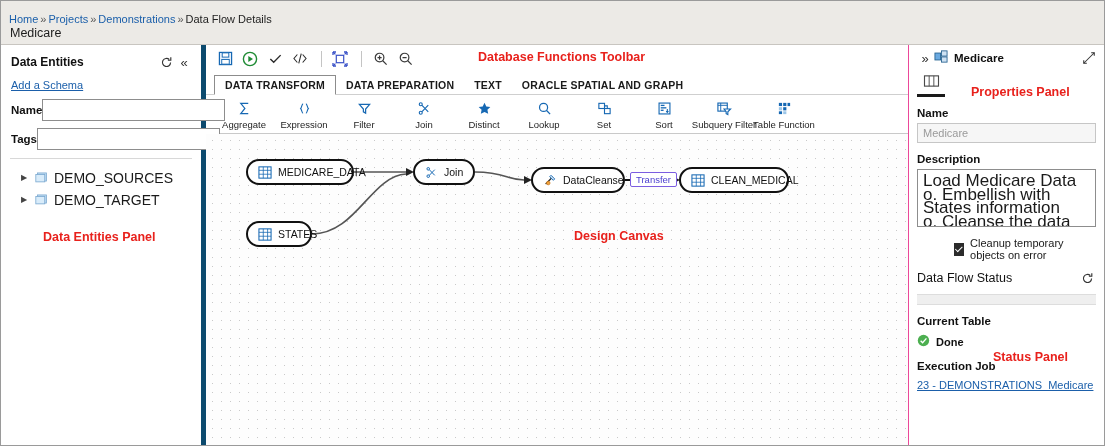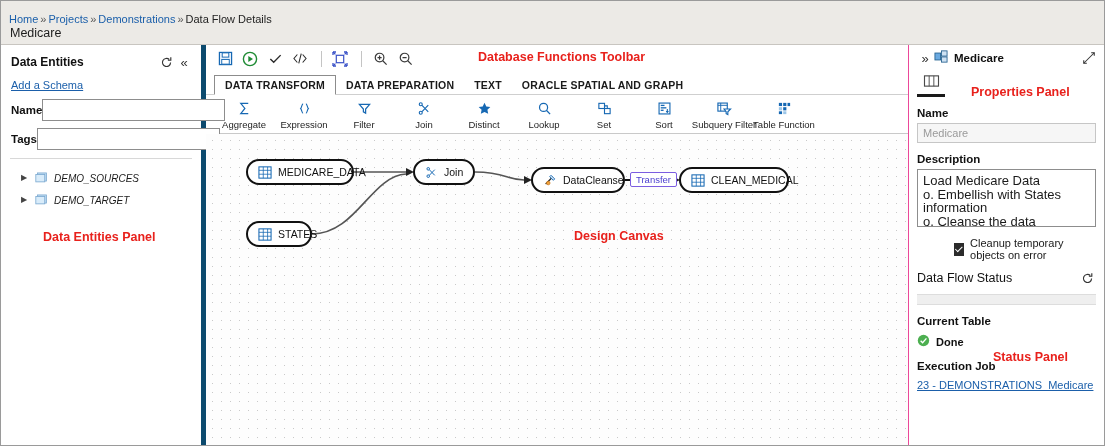--- a/index.html
+++ b/index.html
@@ -30,21 +30,21 @@
   .chev2{font-size:13px;color:#333;line-height:1;}
   .addschema{display:block;margin:4px 0 8px 10px;color:#1b5faa;font-size:11px;text-decoration:underline;cursor:pointer;}
   .frow{display:flex;align-items:center;margin:0 8px 7px 10px;}
   .frow .fl{width:46px;font-weight:bold;font-size:11.5px;color:#111;}
   .finput{flex:1;height:22px;border:1px solid #8d8d8d;background:#fff;box-sizing:border-box;}
   .lsep{height:1px;background:#d8d8d8;margin:8px 9px 0 9px;}
   .tree{padding:8px 0 0 0;}
   .trow{display:flex;align-items:center;height:22px;padding-left:20px;cursor:pointer;}
   .tri{width:12px;color:#444;font-size:8px;line-height:1;}
   .schema-ico{margin:0 6px 0 2px;}
-  .trow .tl{font-size:10px;color:#1a1a1a;font-style:italic;}
+  .trow .tl{font-size:14px;color:#1a1a1a;}
   .annot{color:#e8211c;font-weight:bold;font-size:12.5px;}
   .annot-left{position:absolute;left:42px;top:185px;}
 
   
   .mid{flex:1 1 auto;display:flex;flex-direction:column;background:#fff;border-right:1px solid #ec4899;box-sizing:border-box;min-width:0;}
   .tb1{height:27px;display:flex;align-items:center;padding-left:8px;position:relative;background:#fff;}
   .tb1 .ic{width:22px;height:22px;display:flex;align-items:center;justify-content:center;cursor:pointer;margin-right:3px;}
   .vsep{width:1px;height:16px;background:#c4c4c4;margin:0 7px;}
   .tb-annot{position:absolute;left:272px;top:5px;}
 
@@ -72,21 +72,21 @@
   .right{width:195px;flex:0 0 195px;background:#fff;box-sizing:border-box;position:relative;overflow:hidden;}
   .rhd{display:flex;align-items:center;height:26px;padding:0 6px 0 7px;}
   .rhd .rt{font-weight:bold;font-size:11.5px;margin-left:6px;flex:1;color:#111;}
   .rtabs{display:flex;align-items:flex-end;padding:4px 0 0 8px;height:26px;box-sizing:border-box;}
   .rtab{display:flex;flex-direction:column;align-items:center;cursor:pointer;}
   .rtab .und{width:28px;height:3px;background:#1a1a1a;margin-top:3px;}
   .rannot{position:absolute;left:62px;top:40px;}
   .rsec{padding:0 8px;}
   .rlab{font-weight:bold;font-size:11.5px;color:#111;margin:10px 0 4px 0;}
   .rinput{width:100%;height:20px;border:1px solid #c6c6c6;background:#f6f6f6;color:#9a9a9a;font-size:11px;padding:0 5px;box-sizing:border-box;}
-  .rtextarea{width:100%;height:58px;border:1px solid #8d8d8d;background:#fff;font-size:13px;color:#1a1a1a;padding:4px 5px;box-sizing:border-box;line-height:13.5px;white-space:pre-line;overflow:hidden;}
+  .rtextarea{width:100%;height:58px;border:1px solid #8d8d8d;background:#fff;font-size:17px;color:#1a1a1a;padding:4px 5px;box-sizing:border-box;line-height:13.5px;white-space:pre-line;overflow:hidden;}
   .rcheck{display:flex;align-items:center;margin:10px 0 0 0;cursor:pointer;padding-left:37px;}
   .cbox{width:11px;height:11px;background:#2b2b2b;border:1px solid #2b2b2b;display:flex;align-items:center;justify-content:center;margin-right:6px;}
   .cbox:after{content:"";width:6px;height:3px;border-left:1.6px solid #fff;border-bottom:1.6px solid #fff;transform:rotate(-45deg) translate(0px,-1px);}
   .rcheck .cl{font-size:11px;color:#1a1a1a;}
   .rstatus-hd{display:flex;align-items:center;margin:8px 0 0 0;}
   .rstatus-hd .sl{font-size:12.5px;color:#111;flex:1;}
   .greyband{height:9px;background:#efefef;border-top:1px solid #ddd;border-bottom:1px solid #ddd;margin:7px 0 0 0;}
   .done{display:flex;align-items:center;margin-top:7px;font-weight:bold;}
   .done .dl{font-size:11px;margin-left:6px;color:#111;}
   .joblink{color:#1b5faa;font-size:11px;text-decoration:underline;cursor:pointer;display:inline-block;margin-top:3px;}

